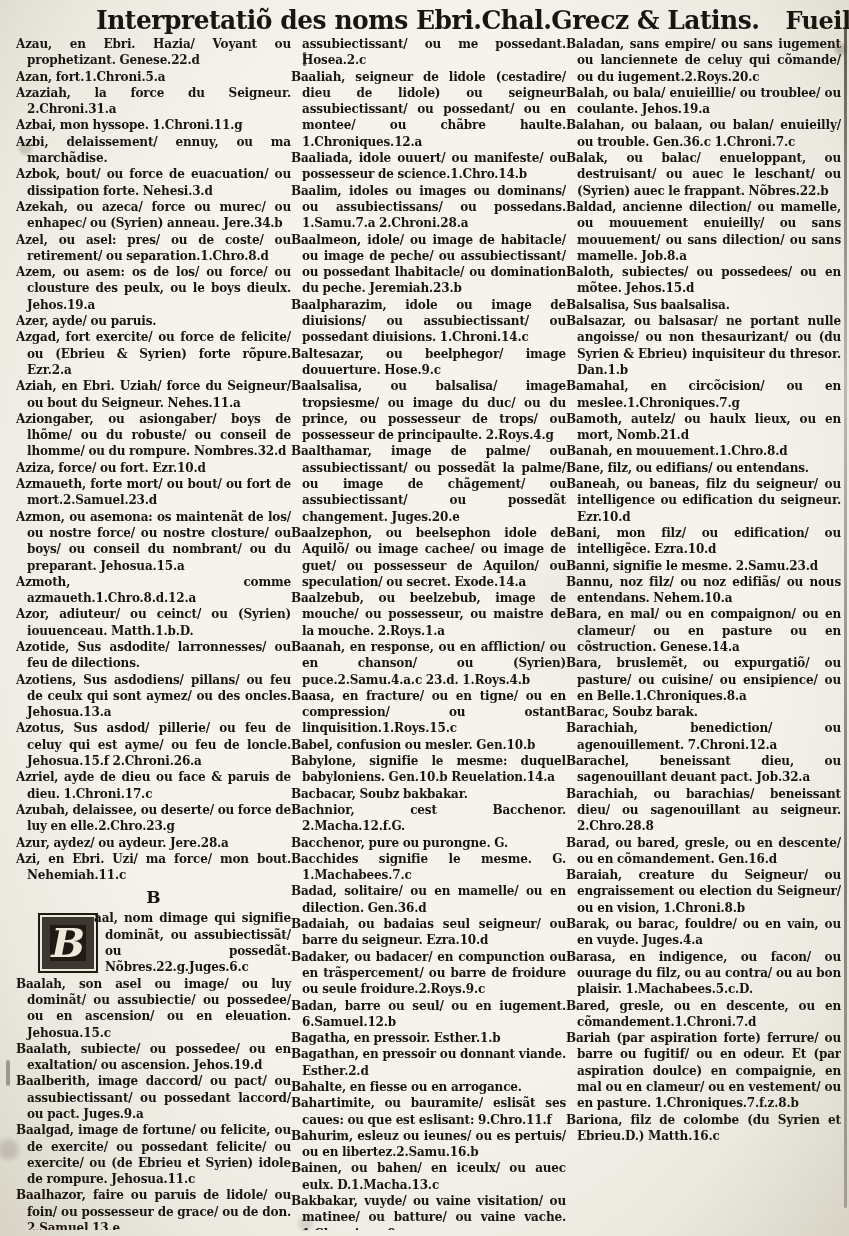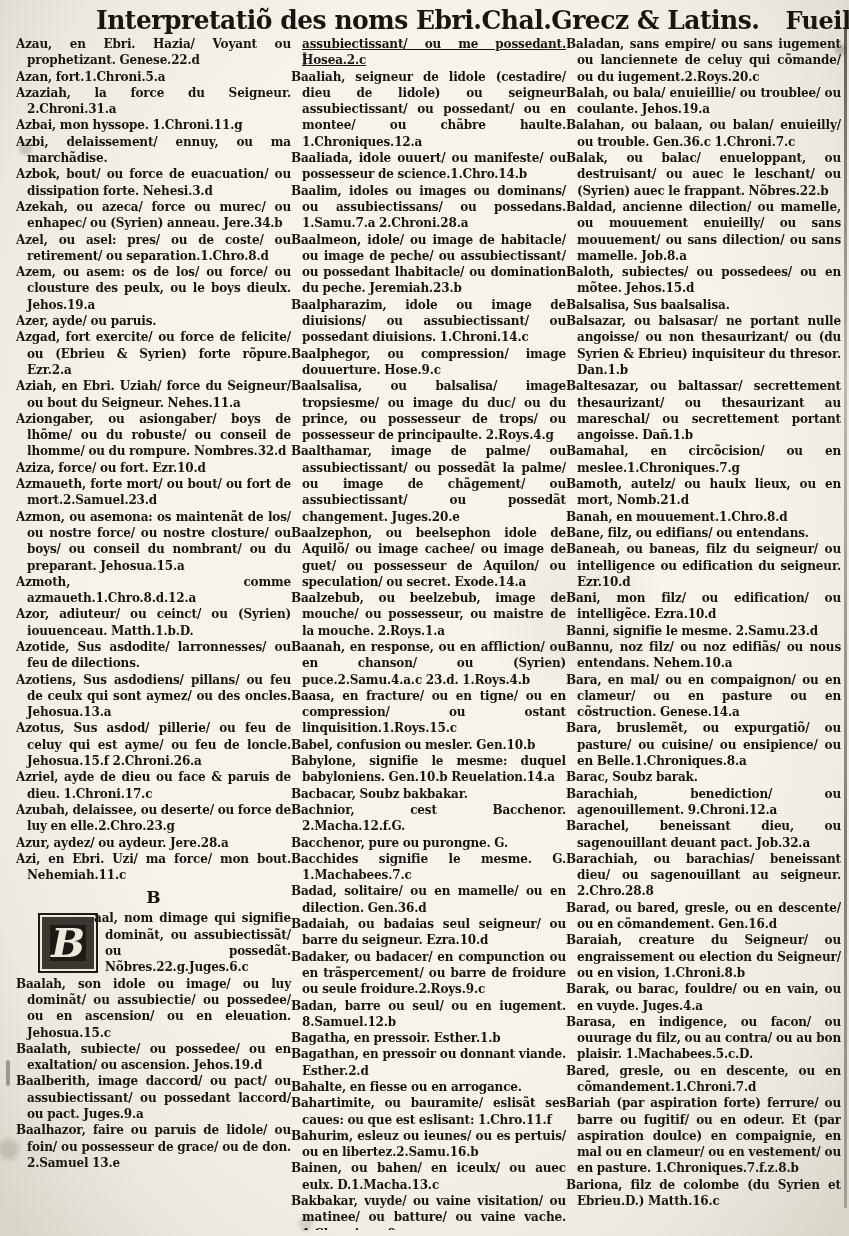--- a/index.html
+++ b/index.html
@@ -40,21 +40,21 @@
   }
   .col{flex:1 1 0;min-width:0;}
   .entry{
     margin:0;
     font-size:12px;font-weight:bold;line-height:16.3px;
     letter-spacing:-0.15px;
     text-align:justify;
     padding-left:11px;text-indent:-11px;
     word-spacing:-0.3px;
   }
-  .entry.cont{padding-left:11px;text-indent:0;text-decoration:underline;}
+  .entry.cont{padding-left:11px;text-indent:0;}
   .section-letter{
     text-align:center;font-size:17px;font-weight:bold;
     margin:4px 0 3px 0;
   }
   .dropcap{
     float:left;
     width:56px;height:56px;
     margin:3px 7px 2px 11px;
     background:#201a14;
     color:#ece8da;
@@ -110,79 +110,79 @@
         <p class="entry">Azor, adiuteur/ ou ceinct/ ou (Syrien) iouuenceau. Matth.1.b.D.</p>
         <p class="entry">Azotide, Sus asdodite/ larronnesses/ ou feu de dilections.</p>
         <p class="entry">Azotiens, Sus asdodiens/ pillans/ ou feu de ceulx qui sont aymez/ ou des oncles. Jehosua.13.a</p>
         <p class="entry">Azotus, Sus asdod/ pillerie/ ou feu de celuy qui est ayme/ ou feu de loncle. Jehosua.15.f 2.Chroni.26.a</p>
         <p class="entry">Azriel, ayde de dieu ou face &amp; paruis de dieu. 1.Chroni.17.c</p>
         <p class="entry">Azubah, delaissee, ou deserte/ ou force de luy en elle.2.Chro.23.g</p>
         <p class="entry">Azur, aydez/ ou aydeur. Jere.28.a</p>
         <p class="entry">Azi, en Ebri. Uzi/ ma force/ mon bout. Nehemiah.11.c</p>
         <div class="section-letter">B</div>
         <p class="entry"><span class="dropcap">B</span>aal, nom dimage qui signifie dominãt, ou assubiectissãt/ ou possedãt. Nõbres.22.g.Juges.6.c</p>
-        <p class="entry">Baalah, son idole ou image/ ou luy dominãt/ ou assubiectie/ ou possedee/ ou en ascension/ ou en eleuation. Jehosua.15.c</p>
+        <p class="entry">Baalah, son asel ou image/ ou luy dominãt/ ou assubiectie/ ou possedee/ ou en ascension/ ou en eleuation. Jehosua.15.c</p>
         <p class="entry">Baalath, subiecte/ ou possedee/ ou en exaltation/ ou ascension. Jehos.19.d</p>
         <p class="entry">Baalberith, image daccord/ ou pact/ ou assubiectissant/ ou possedant laccord/ ou pact. Juges.9.a</p>
+        <p class="entry">Baalgad, image de fortune/ ou felicite, ou de exercite/ ou possedant felicite/ ou exercite/ ou (de Ebrieu et Syrien) idole de rompure. Jehosua.11.c</p>
         <p class="entry">Baalhazor, faire ou paruis de lidole/ ou foin/ ou possesseur de grace/ ou de don. 2.Samuel 13.e</p>
       </div>
     <div class="col">
         <p class="entry cont">assubiectissant/ ou me possedant. Hosea.2.c</p>
         <p class="entry">Baaliah, seigneur de lidole (cestadire/ dieu de lidole) ou seigneur assubiectissant/ ou possedant/ ou en montee/ ou chãbre haulte. 1.Chroniques.12.a</p>
         <p class="entry">Baaliada, idole ouuert/ ou manifeste/ ou possesseur de science.1.Chro.14.b</p>
         <p class="entry">Baalim, idoles ou images ou dominans/ ou assubiectissans/ ou possedans. 1.Samu.7.a 2.Chroni.28.a</p>
         <p class="entry">Baalmeon, idole/ ou image de habitacle/ ou image de peche/ ou assubiectissant/ ou possedant lhabitacle/ ou domination du peche. Jeremiah.23.b</p>
         <p class="entry">Baalpharazim, idole ou image de diuisions/ ou assubiectissant/ ou possedant diuisions. 1.Chroni.14.c</p>
-        <p class="entry">Baalphegor, ou compression/ image douuerture. Hose.9.c</p>
+        <p class="entry">Baltesazar, ou beelphegor/ image douuerture. Hose.9.c</p>
         <p class="entry">Baalsalisa, ou balsalisa/ image tropsiesme/ ou image du duc/ ou du prince, ou possesseur de trops/ ou possesseur de principaulte. 2.Roys.4.g</p>
         <p class="entry">Baalthamar, image de palme/ ou assubiectissant/ ou possedãt la palme/ ou image de chãgement/ ou assubiectissant/ ou possedãt changement. Juges.20.e</p>
         <p class="entry">Baalzephon, ou beelsephon idole de Aquilõ/ ou image cachee/ ou image de guet/ ou possesseur de Aquilon/ ou speculation/ ou secret. Exode.14.a</p>
         <p class="entry">Baalzebub, ou beelzebub, image de mouche/ ou possesseur, ou maistre de la mouche. 2.Roys.1.a</p>
         <p class="entry">Baanah, en response, ou en affliction/ ou en chanson/ ou (Syrien) puce.2.Samu.4.a.c 23.d. 1.Roys.4.b</p>
         <p class="entry">Baasa, en fracture/ ou en tigne/ ou en compression/ ou ostant linquisition.1.Roys.15.c</p>
         <p class="entry">Babel, confusion ou mesler. Gen.10.b</p>
         <p class="entry">Babylone, signifie le mesme: duquel babyloniens. Gen.10.b   Reuelation.14.a</p>
         <p class="entry">Bacbacar, Soubz bakbakar.</p>
         <p class="entry">Bachnior, cest Bacchenor. 2.Macha.12.f.G.</p>
         <p class="entry">Bacchenor, pure ou purongne. G.</p>
         <p class="entry">Bacchides signifie le mesme. G. 1.Machabees.7.c</p>
         <p class="entry">Badad, solitaire/ ou en mamelle/ ou en dilection. Gen.36.d</p>
         <p class="entry">Badaiah, ou badaias seul seigneur/ ou barre du seigneur. Ezra.10.d</p>
         <p class="entry">Badaker, ou badacer/ en compunction ou en trãspercement/ ou barre de froidure ou seule froidure.2.Roys.9.c</p>
-        <p class="entry">Badan, barre ou seul/ ou en iugement. 8.Samuel.12.b</p>
+        <p class="entry">Badan, barre ou seul/ ou en iugement. 6.Samuel.12.b</p>
         <p class="entry">Bagatha, en pressoir. Esther.1.b</p>
         <p class="entry">Bagathan, en pressoir ou donnant viande. Esther.2.d</p>
         <p class="entry">Bahalte, en fiesse ou en arrogance.</p>
-        <p class="entry">Bahartimite, ou bauramite/ eslisãt ses caues: ou que est eslisant: 1.Chro.11.f</p>
+        <p class="entry">Bahartimite, ou bauramite/ eslisãt ses caues: ou que est eslisant: 9.Chro.11.f</p>
         <p class="entry">Bahurim, esleuz ou ieunes/ ou es pertuis/ ou en libertez.2.Samu.16.b</p>
         <p class="entry">Bainen, ou bahen/ en iceulx/ ou auec eulx. D.1.Macha.13.c</p>
         <p class="entry">Bakbakar, vuyde/ ou vaine visitation/ ou matinee/ ou batture/ ou vaine vache. 1.Chronique.9.c</p>
       </div>
     <div class="col">
         <p class="entry">Baladan, sans empire/ ou sans iugement ou lanciennete de celuy qui cõmande/ ou du iugement.2.Roys.20.c</p>
         <p class="entry">Balah, ou bala/ enuieillie/ ou troublee/ ou coulante. Jehos.19.a</p>
         <p class="entry">Balahan, ou balaan, ou balan/ enuieilly/ ou trouble. Gen.36.c   1.Chroni.7.c</p>
         <p class="entry">Balak, ou balac/ enueloppant, ou destruisant/ ou auec le leschant/ ou (Syrien) auec le frappant. Nõbres.22.b</p>
         <p class="entry">Baldad, ancienne dilection/ ou mamelle, ou mouuement enuieilly/ ou sans mouuement/ ou sans dilection/ ou sans mamelle. Job.8.a</p>
         <p class="entry">Baloth, subiectes/ ou possedees/ ou en mõtee. Jehos.15.d</p>
         <p class="entry">Balsalisa, Sus baalsalisa.</p>
         <p class="entry">Balsazar, ou balsasar/ ne portant nulle angoisse/ ou non thesaurizant/ ou (du Syrien &amp; Ebrieu) inquisiteur du thresor. Dan.1.b</p>
-        <p class="entry">Baltesazar, ou baltassar/ secrettement thesaurizant/ ou thesaurizant au mareschal/ ou secrettement portant angoisse. Dañ.1.b</p>
         <p class="entry">Bamahal, en circõcision/ ou en meslee.1.Chroniques.7.g</p>
         <p class="entry">Bamoth, autelz/ ou haulx lieux, ou en mort, Nomb.21.d</p>
         <p class="entry">Banah, en mouuement.1.Chro.8.d</p>
         <p class="entry">Bane, filz, ou edifians/ ou entendans.</p>
         <p class="entry">Baneah, ou baneas, filz du seigneur/ ou intelligence ou edification du seigneur. Ezr.10.d</p>
         <p class="entry">Bani, mon filz/ ou edification/ ou intelligẽce. Ezra.10.d</p>
         <p class="entry">Banni, signifie le mesme. 2.Samu.23.d</p>
         <p class="entry">Bannu, noz filz/ ou noz edifiãs/ ou nous entendans. Nehem.10.a</p>
         <p class="entry">Bara, en mal/ ou en compaignon/ ou en clameur/ ou en pasture ou en cõstruction. Genese.14.a</p>
         <p class="entry">Bara, bruslemẽt, ou expurgatiõ/ ou pasture/ ou cuisine/ ou ensipience/ ou en Belle.1.Chroniques.8.a</p>
         <p class="entry">Barac, Soubz barak.</p>
-        <p class="entry">Barachiah, benediction/ ou agenouillement. 9.Chroni.12.a</p>
+        <p class="entry">Barachiah, benediction/ ou agenouillement. 7.Chroni.12.a</p>
         <p class="entry">Barachel, beneissant dieu, ou sagenouillant deuant pact. Job.32.a</p>
         <p class="entry">Barachiah, ou barachias/ beneissant dieu/ ou sagenouillant au seigneur. 2.Chro.28.8</p>
         <p class="entry">Barad, ou bared, gresle, ou en descente/ ou en cõmandement. Gen.16.d</p>
         <p class="entry">Baraiah, creature du Seigneur/ ou engraissement ou election du Seigneur/ ou en vision, 1.Chroni.8.b</p>
         <p class="entry">Barak, ou barac, fouldre/ ou en vain, ou en vuyde. Juges.4.a</p>
         <p class="entry">Barasa, en indigence, ou facon/ ou ouurage du filz, ou au contra/ ou au bon plaisir. 1.Machabees.5.c.D.</p>
         <p class="entry">Bared, gresle, ou en descente, ou en cõmandement.1.Chroni.7.d</p>
         <p class="entry">Bariah (par aspiration forte) ferrure/ ou barre ou fugitif/ ou en odeur. Et (par aspiration doulce) en compaignie, en mal ou en clameur/ ou en vestement/ ou en pasture. 1.Chroniques.7.f.z.8.b</p>
         <p class="entry">Bariona, filz de colombe (du Syrien et Ebrieu.D.) Matth.16.c</p>
       </div>

